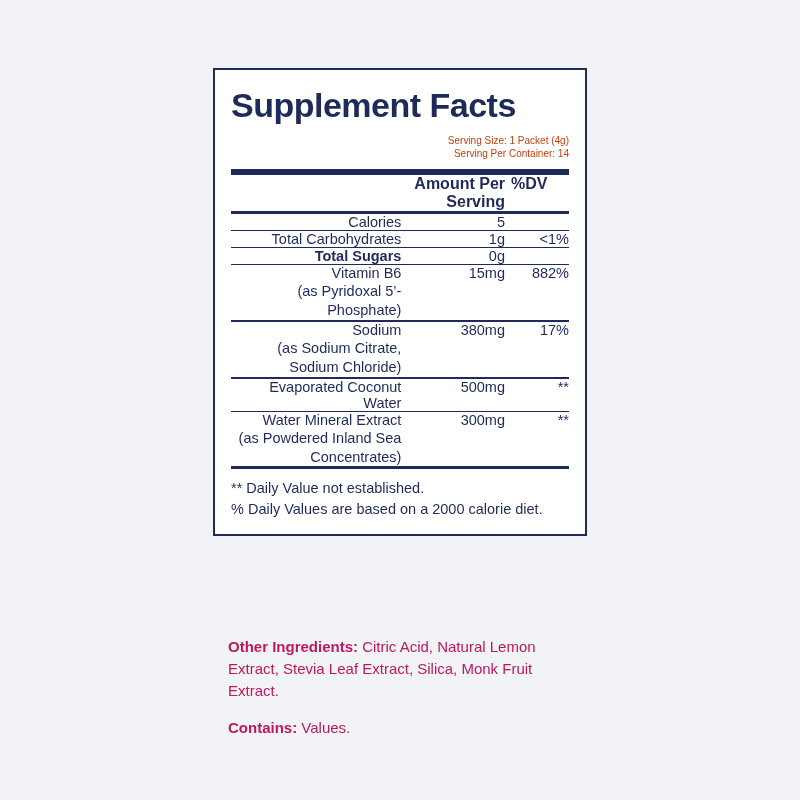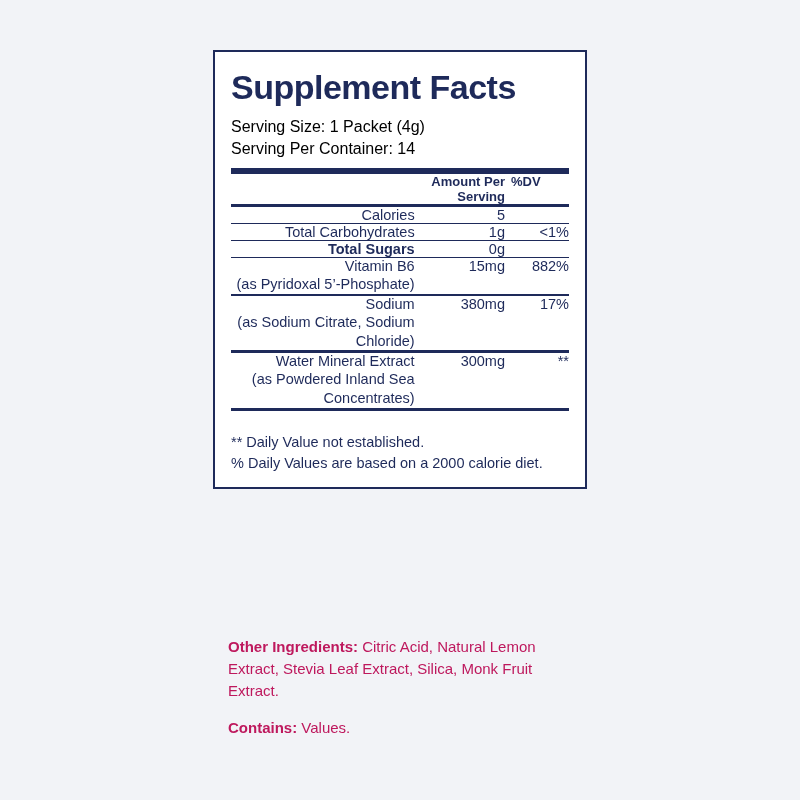--- a/index.html
+++ b/index.html
@@ -16,57 +16,58 @@
   }
   .page {
     position: relative;
     width: 800px;
     height: 800px;
     box-sizing: border-box;
   }
   .panel {
     position: absolute;
     left: 213px;
-    top: 50px;
+    top: 68px;
     width: 374px;
     background: #ffffff;
     border: 2px solid #1e2a5a;
     box-sizing: border-box;
     padding: 18px 16px 14px 16px;
   }
   .title {
     font-size: 34px;
     font-weight: bold;
     letter-spacing: -0.5px;
     line-height: 1.05;
     margin: 0 0 10px 0;
     color: #1e2a5a;
   }
   .serving-line {
-    font-size: 16px;
+    font-size: 10px;
     line-height: 1.38;
-    color: #000000;
+    color: #c2410c;
+    text-align: right;
   }
   .rule-thick {
     border-top: 6px solid #1e2a5a;
     margin: 8px 0 0 0;
   }
   table.facts {
     width: 100%;
     border-collapse: collapse;
     font-size: 14.5px;
   }
   table.facts td {
     padding: 0;
     vertical-align: top;
   }
   .hdr-row td {
     padding: 4px 0 4px 0;
     font-weight: bold;
-    font-size: 13px;
+    font-size: 16px;
   }
   .hdr-amount {
     text-align: right;
     padding-right: 6px !important;
   }
   .hdr-dv {
     text-align: left;
     width: 58px;
     margin-top: 8px;
   }
@@ -103,21 +104,21 @@
     border: 0;
     border-top: 1px solid #1e2a5a;
     margin: 0;
   }
   .divider-cell hr.thick {
     border-top: 3px solid #1e2a5a;
   }
   .footnotes {
     font-size: 14.5px;
     line-height: 1.42;
-    padding-top: 21px;
+    padding-top: 9px;
   }
   .below {
     position: absolute;
     left: 228px;
     top: 636px;
     width: 350px;
     font-size: 15px;
     line-height: 1.45;
     color: #be185d;
   }
@@ -221,20 +222,25 @@
               <hr>
             </td>
           </tr>
 
       <tr>
             <td colspan="3" class="divider-cell">
               <hr>
             </td>
           </tr>
 
+      <tr class="nutrient-row">
+        <td class="n-name">Evaporated Coconut Water</td>
+        <td class="n-amount">500mg</td>
+        <td class="n-dv">**</td>
+      </tr>
       <tr>
             <td colspan="3" class="divider-cell">
               <hr>
             </td>
           </tr>
 
       <tr class="nutrient-row">
         <td class="n-name">
           <span>Water Mineral Extract</span>
           <span class="sub-note">(as Powdered Inland Sea Concentrates)</span>

